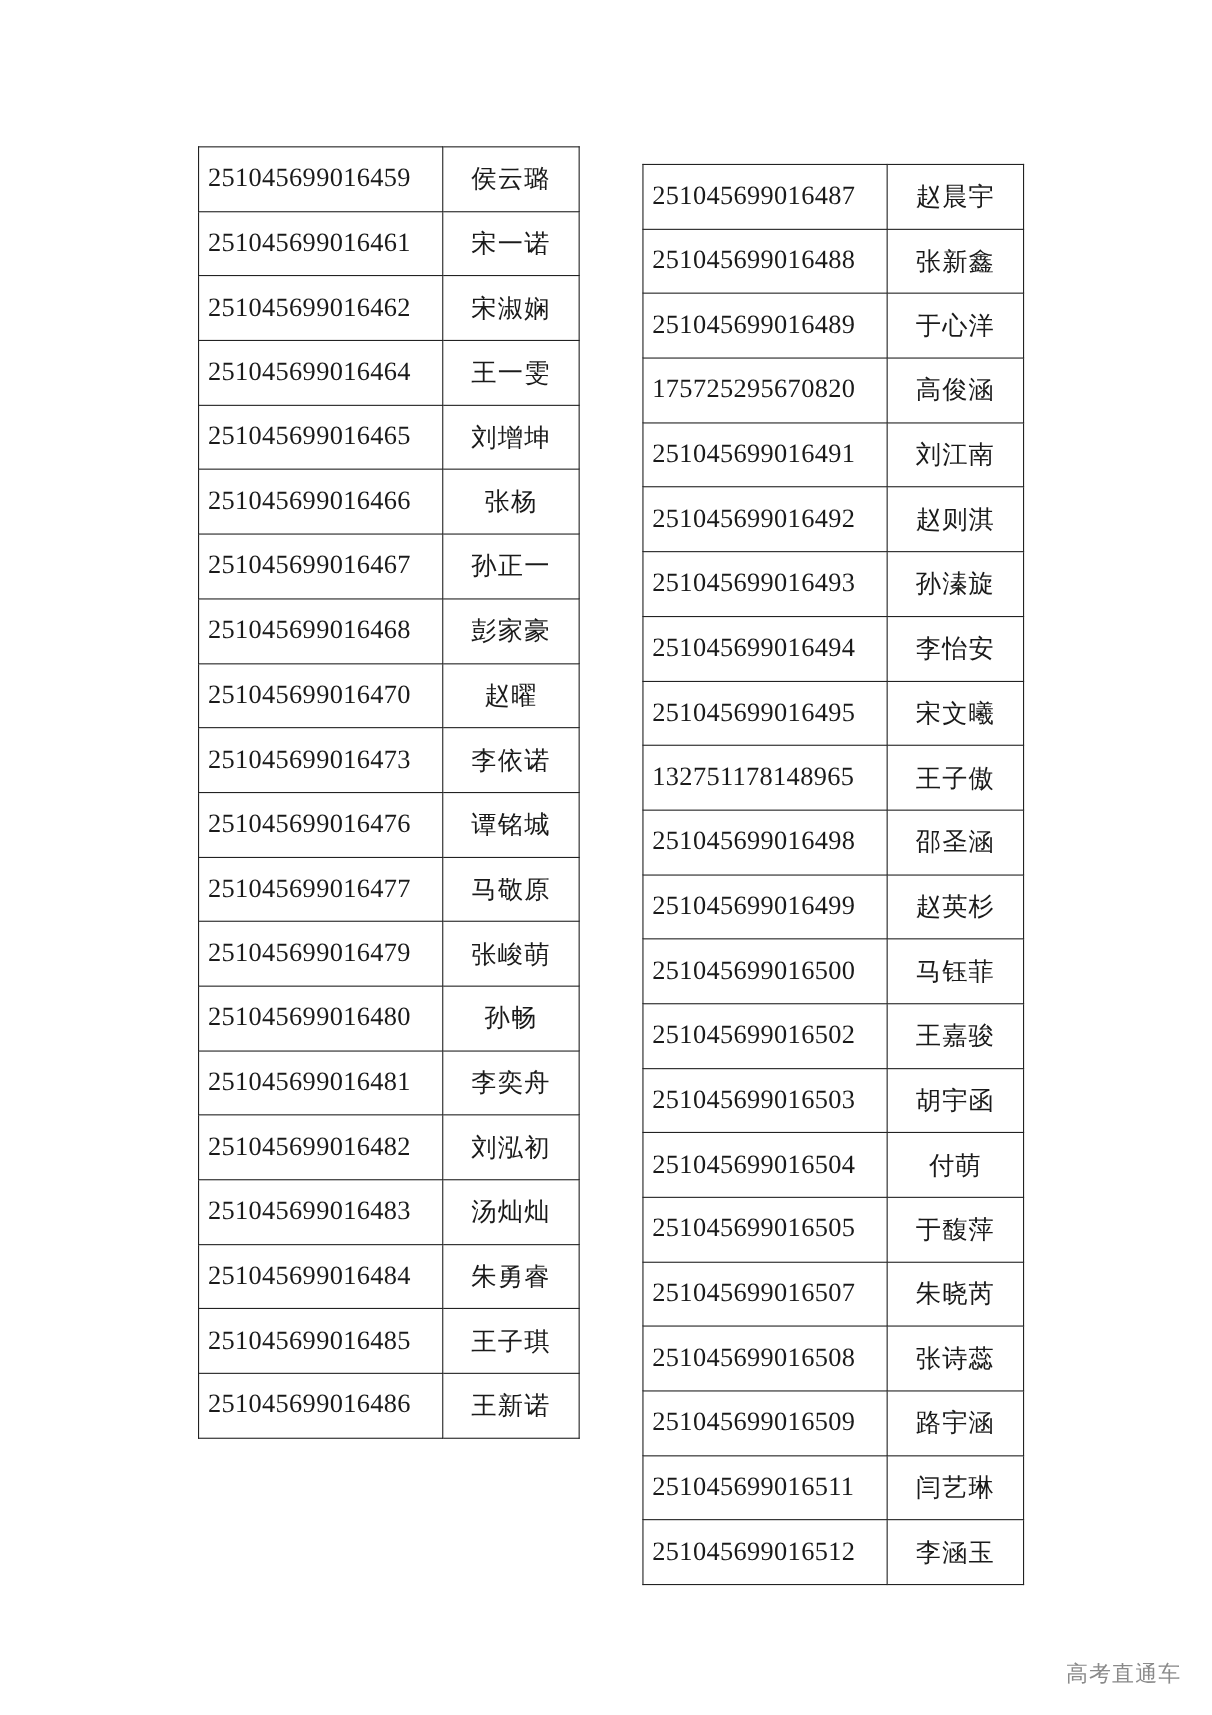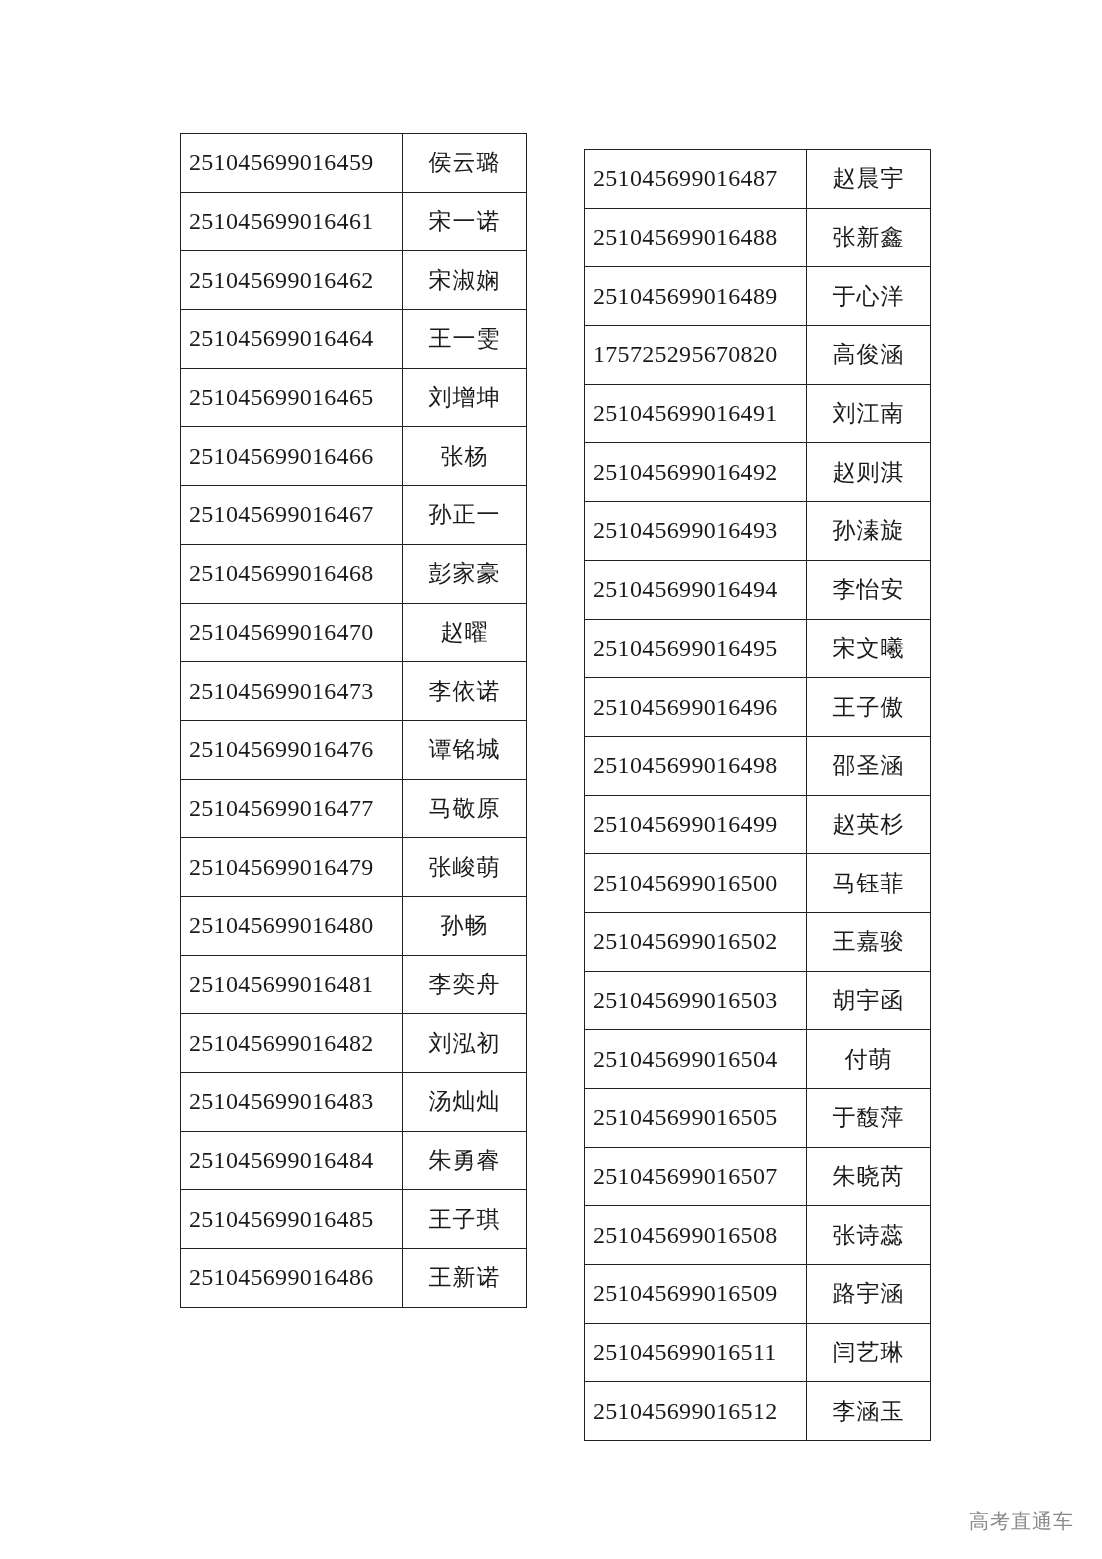--- a/index.html
+++ b/index.html
@@ -176,21 +176,21 @@
       </tr>
       <tr>
         <td class="id">251045699016494</td>
         <td class="name">李怡安</td>
       </tr>
       <tr>
         <td class="id">251045699016495</td>
         <td class="name">宋文曦</td>
       </tr>
       <tr>
-        <td class="id">251045699016496</td>
+        <td class="id">132751178148965</td>
         <td class="name">王子傲</td>
       </tr>
       <tr>
         <td class="id">251045699016498</td>
         <td class="name">邵圣涵</td>
       </tr>
       <tr>
         <td class="id">251045699016499</td>
         <td class="name">赵英杉</td>
       </tr>

